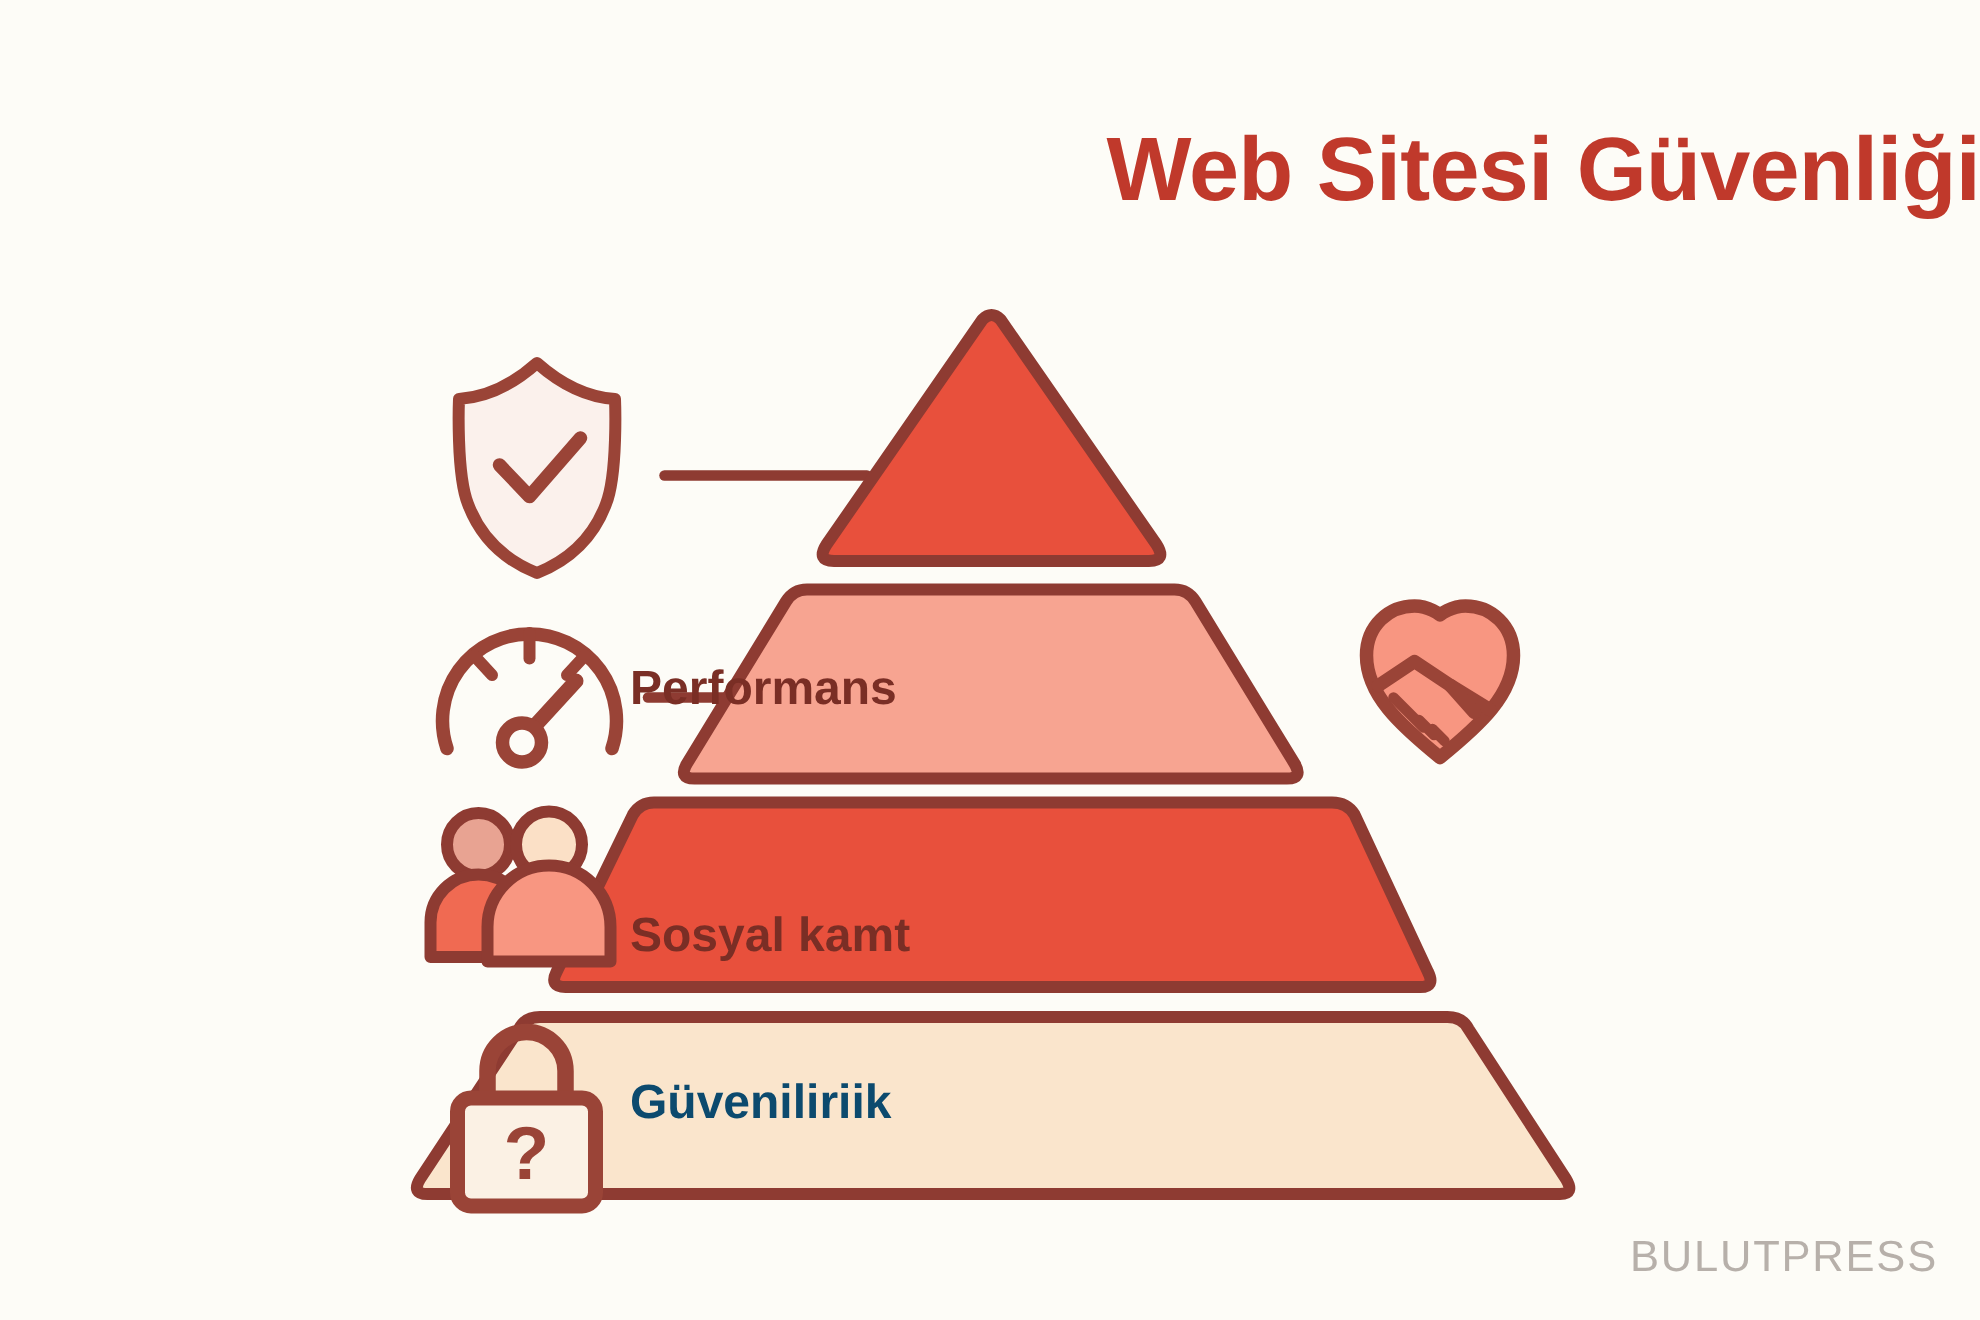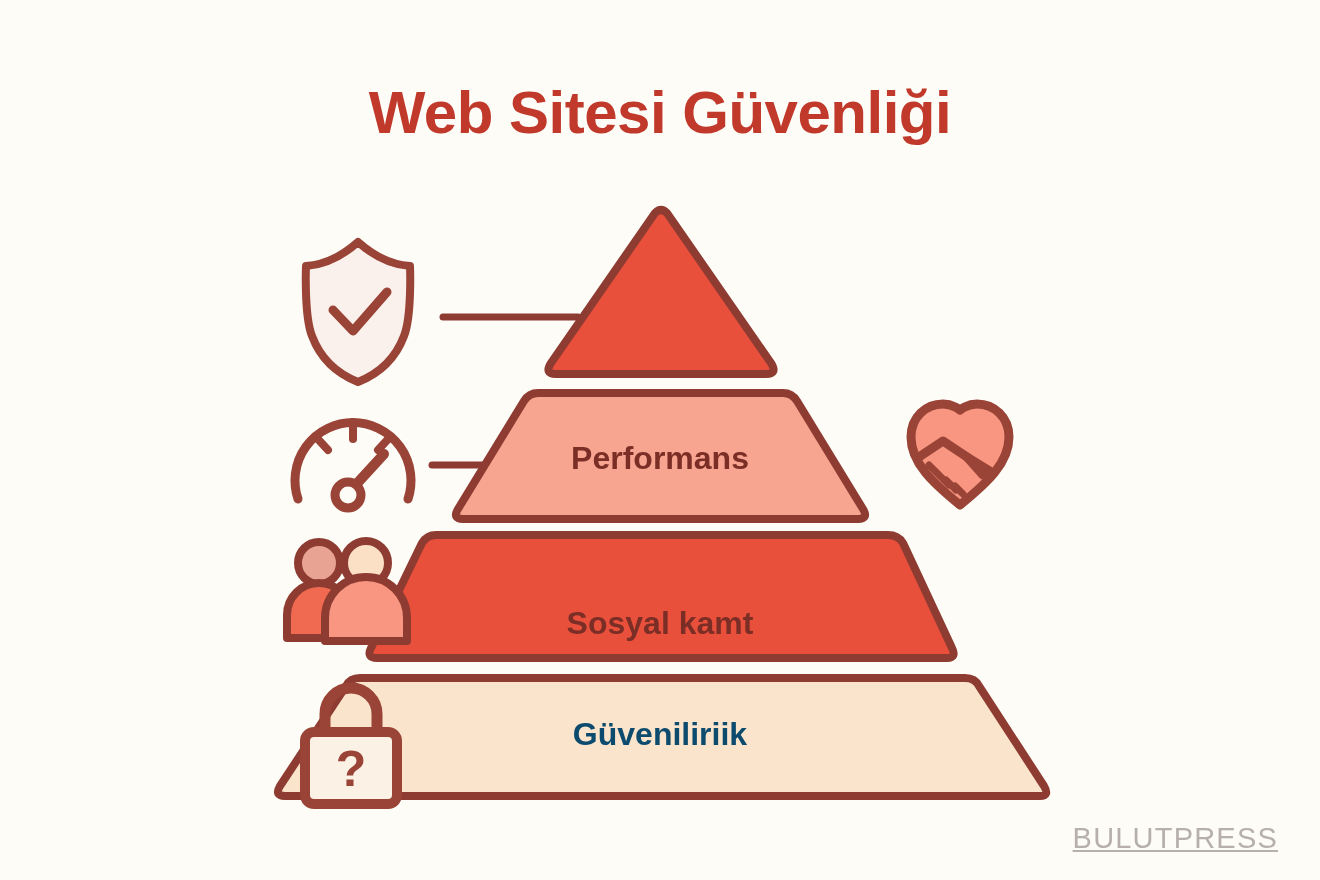--- a/index.html
+++ b/index.html
@@ -16,53 +16,51 @@
     width: 1320px;
     height: 880px;
     background: #FDFCF7;
     overflow: hidden;
   }
   #title {
     position: absolute;
     left: 0;
     top: 78px;
     width: 1320px;
-    text-align: center;
+    text-align: right;
     font-family: "Liberation Sans", sans-serif;
     font-weight: bold;
     font-size: 60px;
     letter-spacing: -0.5px;
     color: #C0392B;
     white-space: nowrap;
   }
   #pyramid {
     position: absolute;
     left: 0;
     top: 0;
   }
   .layer-label {
     position: absolute;
-    text-align: center;
     font-family: "Liberation Sans", sans-serif;
     font-weight: bold;
     font-size: 32px;
     color: #7A2E25;
     white-space: nowrap;
     pointer-events: none;
   }
   #watermark {
     position: absolute;
-    right: 42px;
+    right: 28px;
     bottom: 25px;
     font-family: "Liberation Sans", sans-serif;
     font-size: 29px;
     letter-spacing: 1.2px;
     color: #B7B0AA;
     white-space: nowrap;
-    text-decoration: underline;
   }
 </style>
 </head>
 <body>
 
 <div id="canvas">
 
   <div id="title">Web Sitesi Güvenliği</div>
 
   <svg id="pyramid" width="1320" height="880" viewBox="0 0 1320 880">

